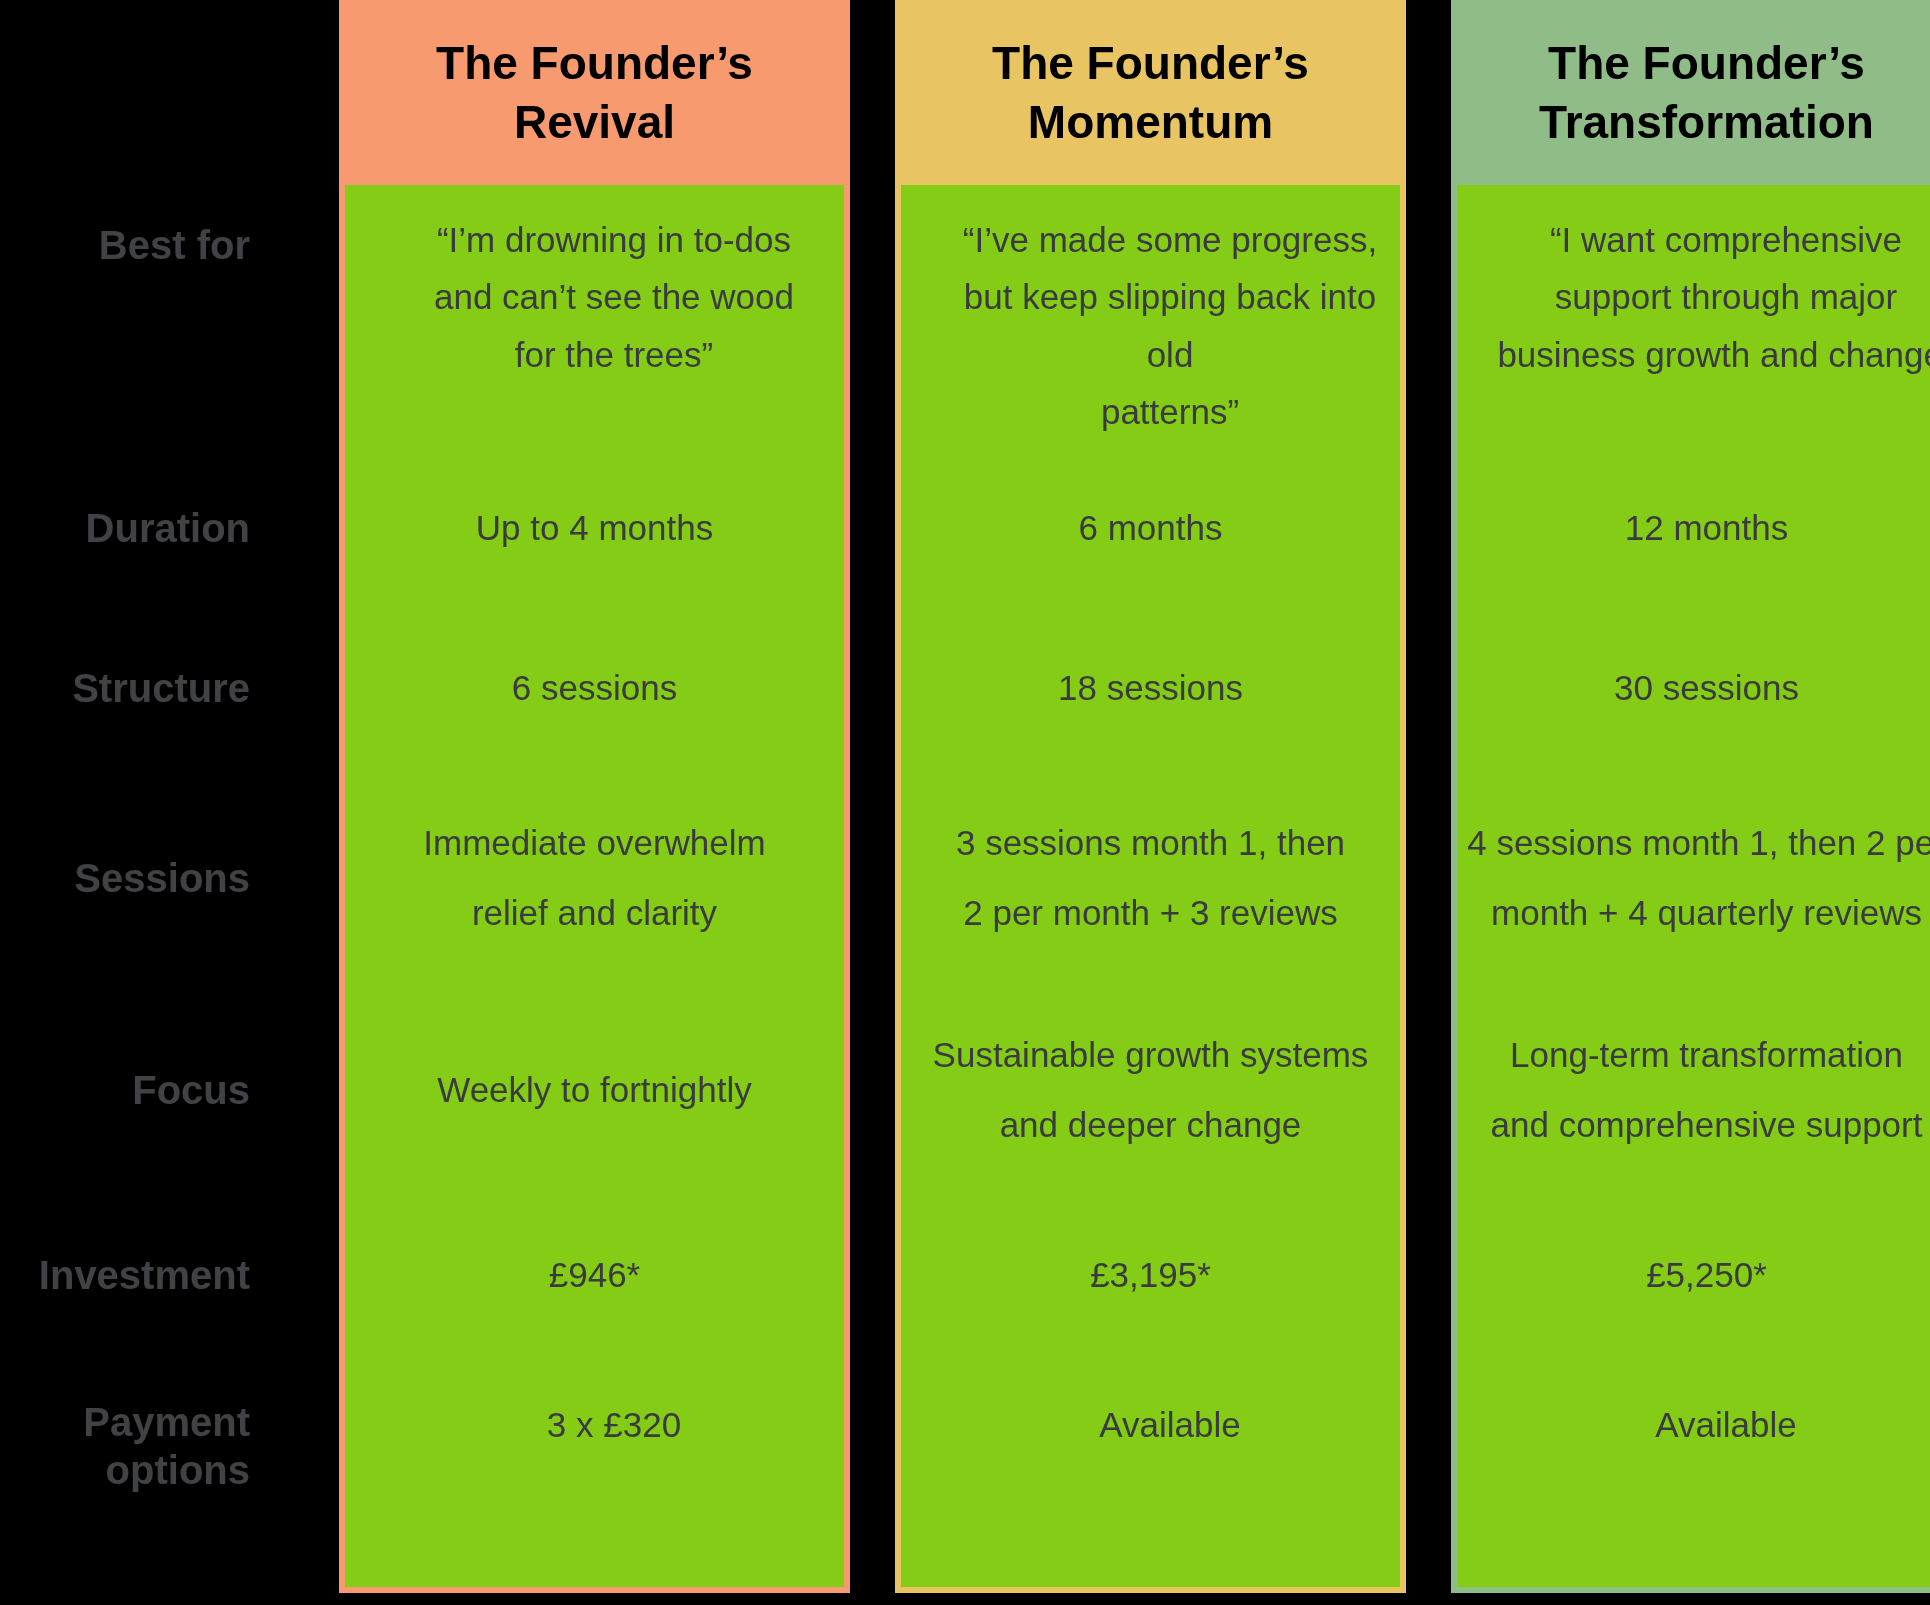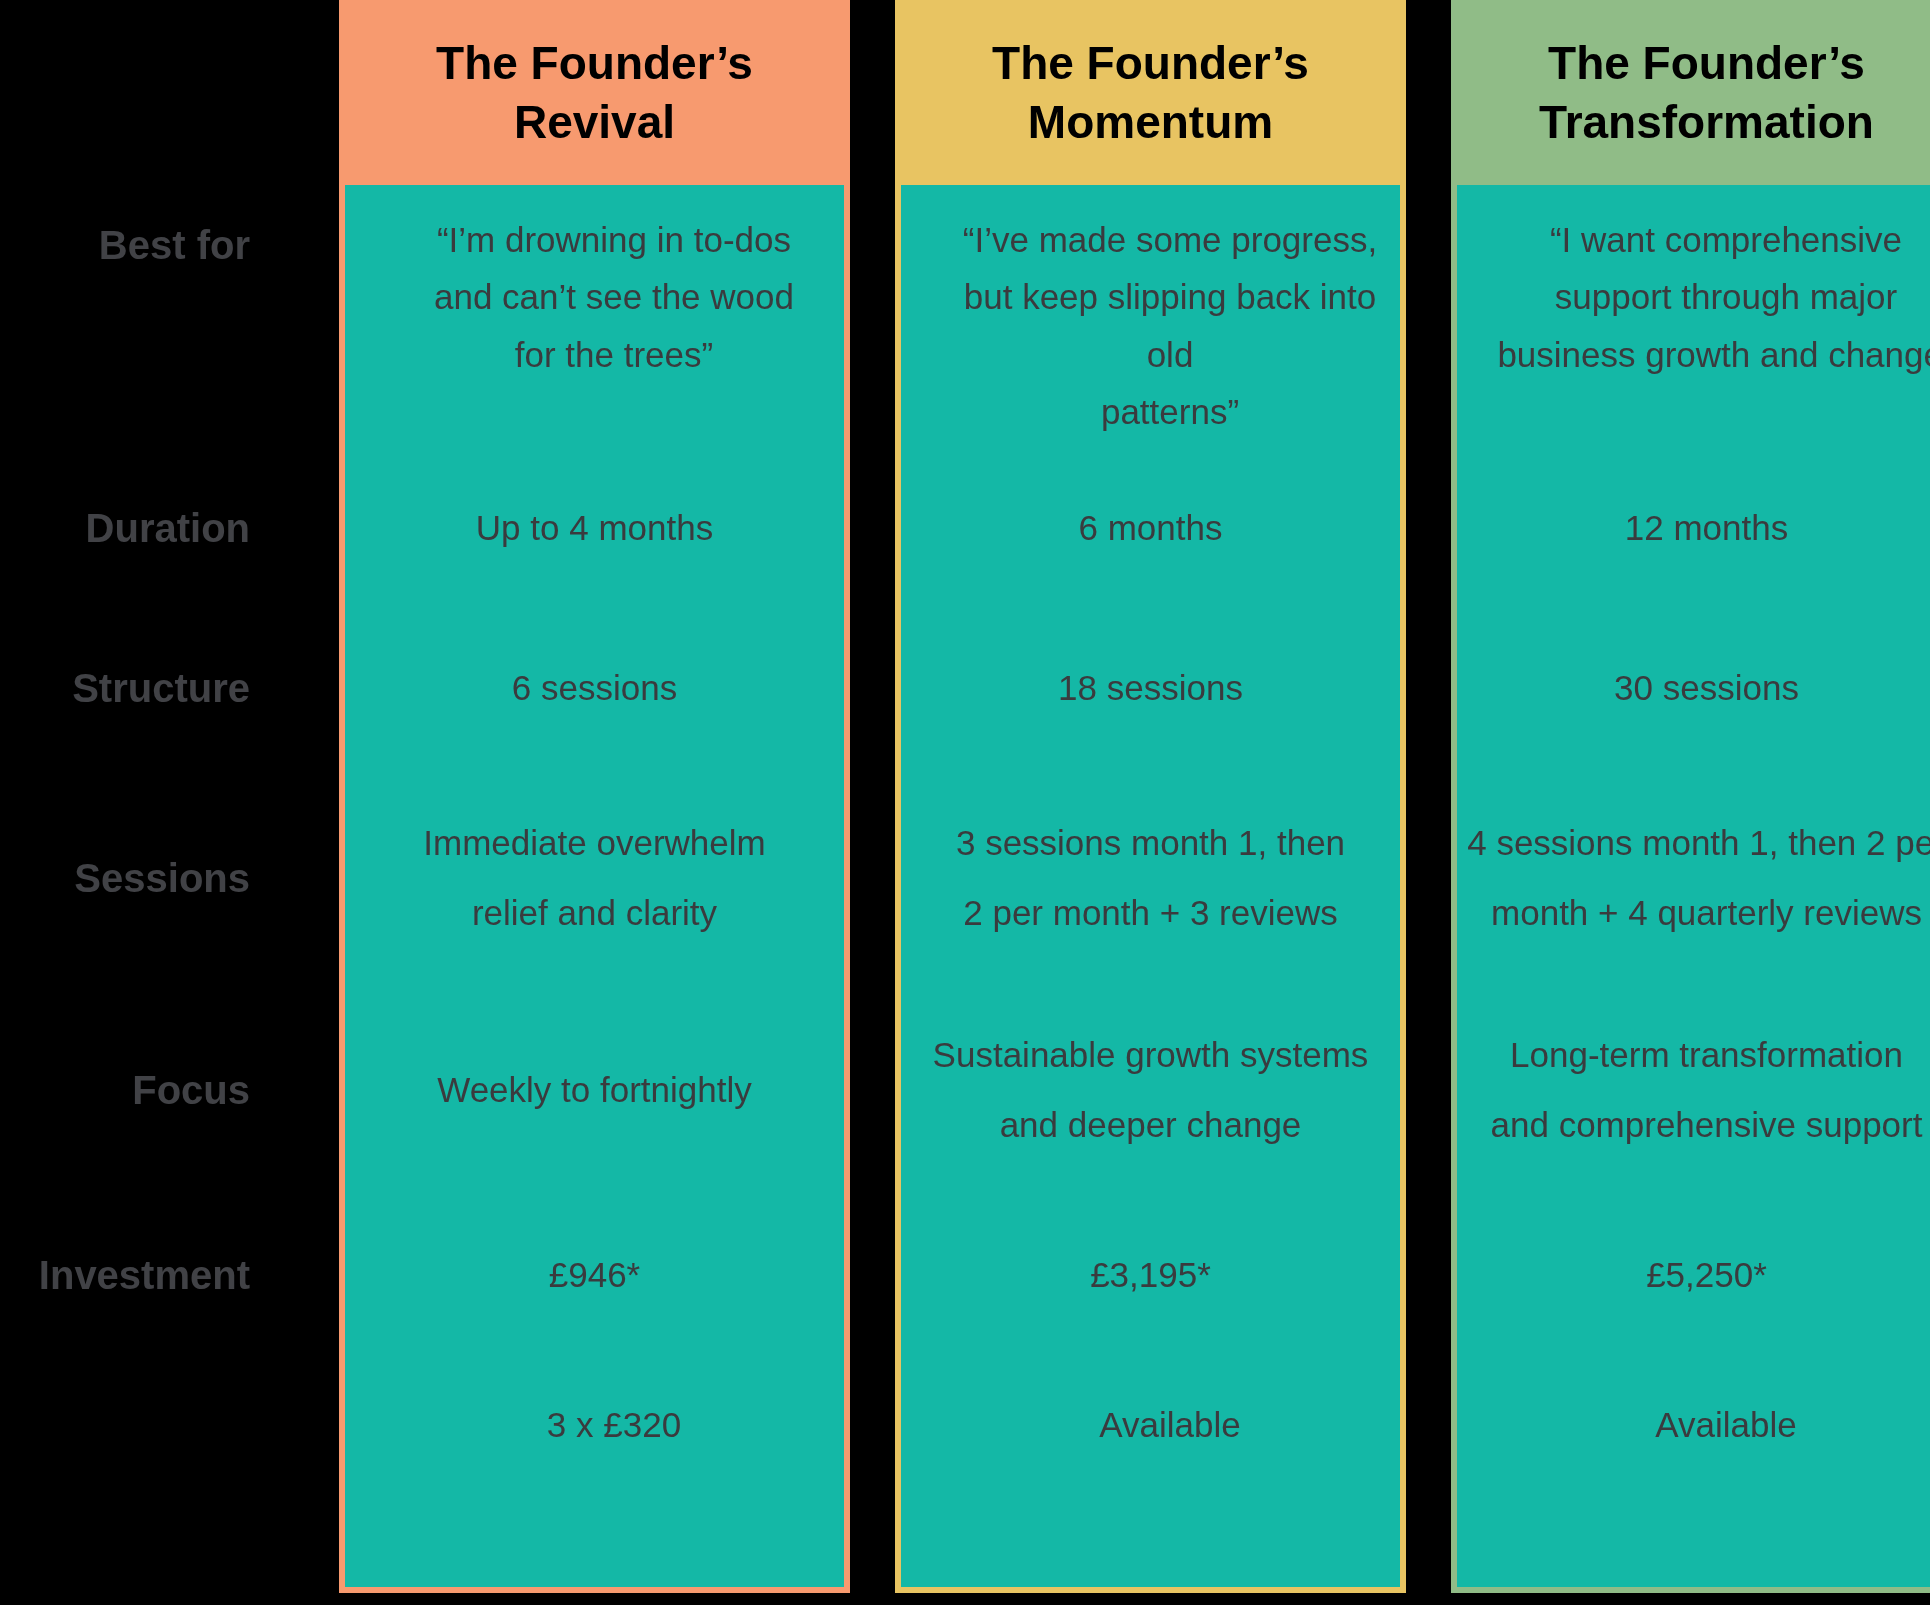--- a/index.html
+++ b/index.html
@@ -24,21 +24,21 @@
   .col{ --accent:#888; }
   .col-header{
     background:var(--accent);
     display:flex;align-items:center;justify-content:center;
     text-align:center;
     color:#000000;font-weight:bold;
     font-size:46px;line-height:1.28;
     white-space:pre-line;
   }
   .col-body-row{
-    background:#14b8a6;
+    background:#84cc16;
     border-left:6px solid var(--accent);
     border-right:6px solid var(--accent);
   }
   .col-body-row.last{ border-bottom:6px solid var(--accent); }
   .row{
     display:flex;align-items:center;justify-content:center;
     text-align:center;
     color:#3a3b3e;
     font-size:35px;line-height:2.0;
     white-space:pre-line;
@@ -64,20 +64,21 @@
 <div class="table">
 
   <div class="gutter">
     <div class="row"></div>
     <div class="row top pad-quote">Best for</div>
     <div class="row">Duration</div>
     <div class="row">Structure</div>
     <div class="row">Sessions</div>
     <div class="row">Focus</div>
     <div class="row">Investment</div>
+    <div class="row top pad-pay">Payment options</div>
     <div class="row"></div>
   </div>
 
   <div class="col" style="--accent: #F79A6F;">
     <div class="col-header">The Founder’s
 Revival</div>
     <div class="row top pad-quote col-body-row">“I’m drowning in to-dos
 and can’t see the wood
 for the trees”</div>
     <div class="row col-body-row">Up to 4 months</div>

